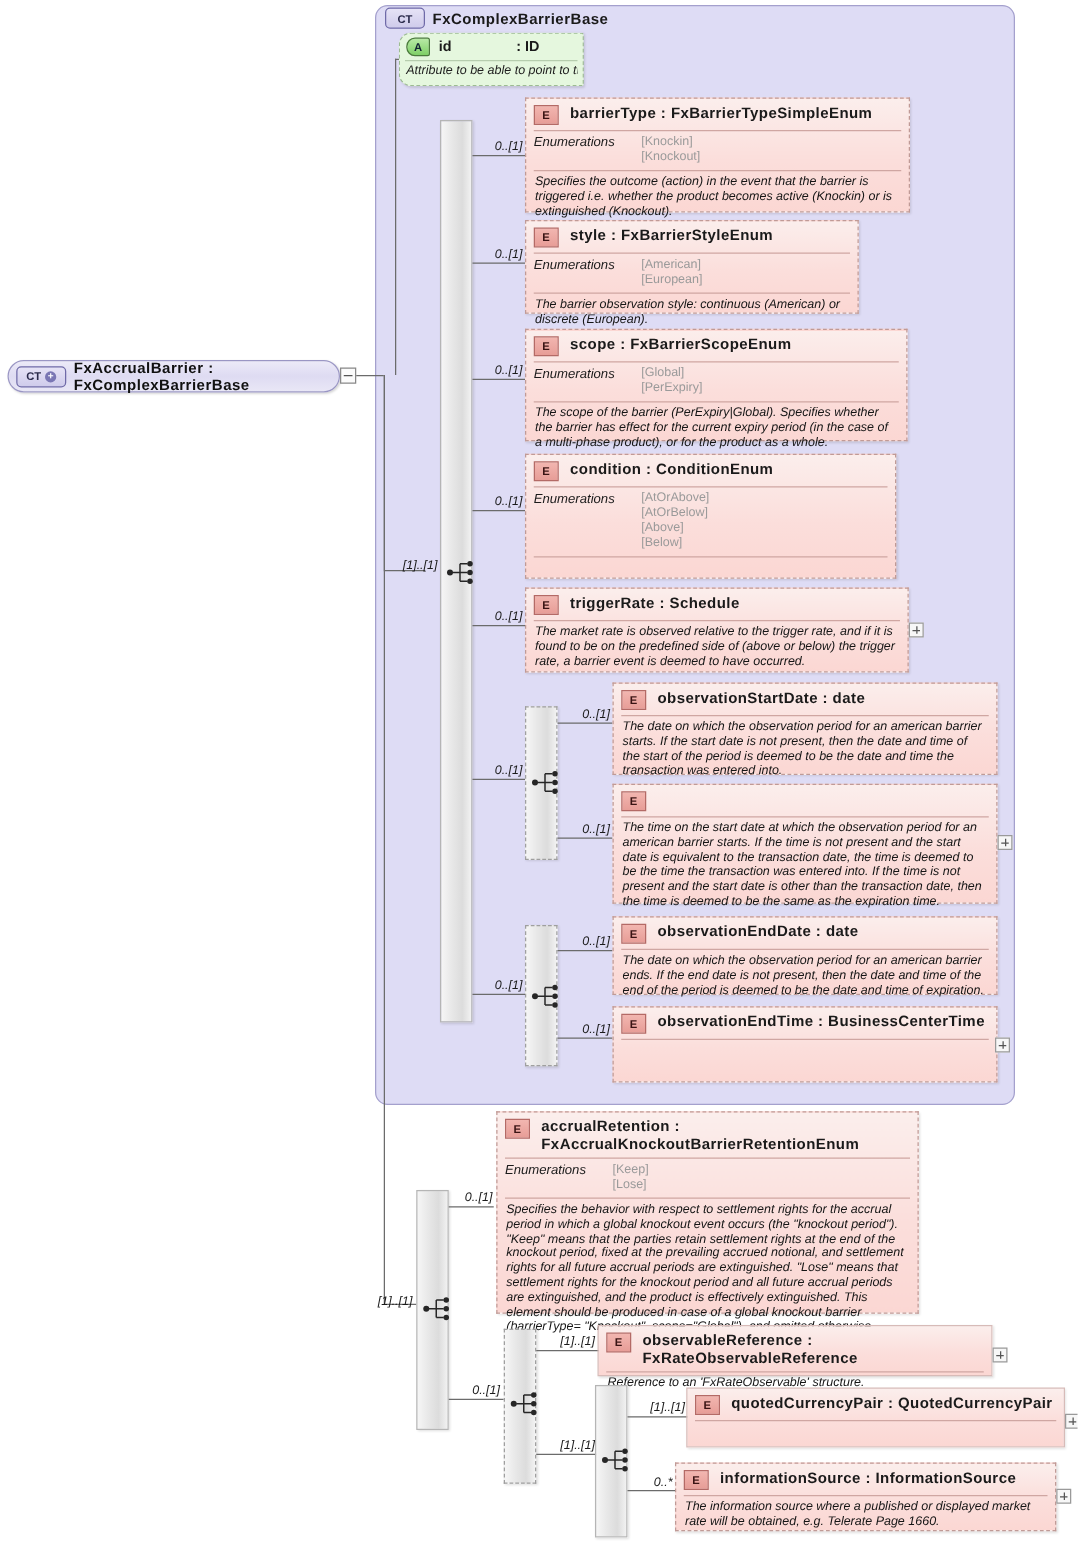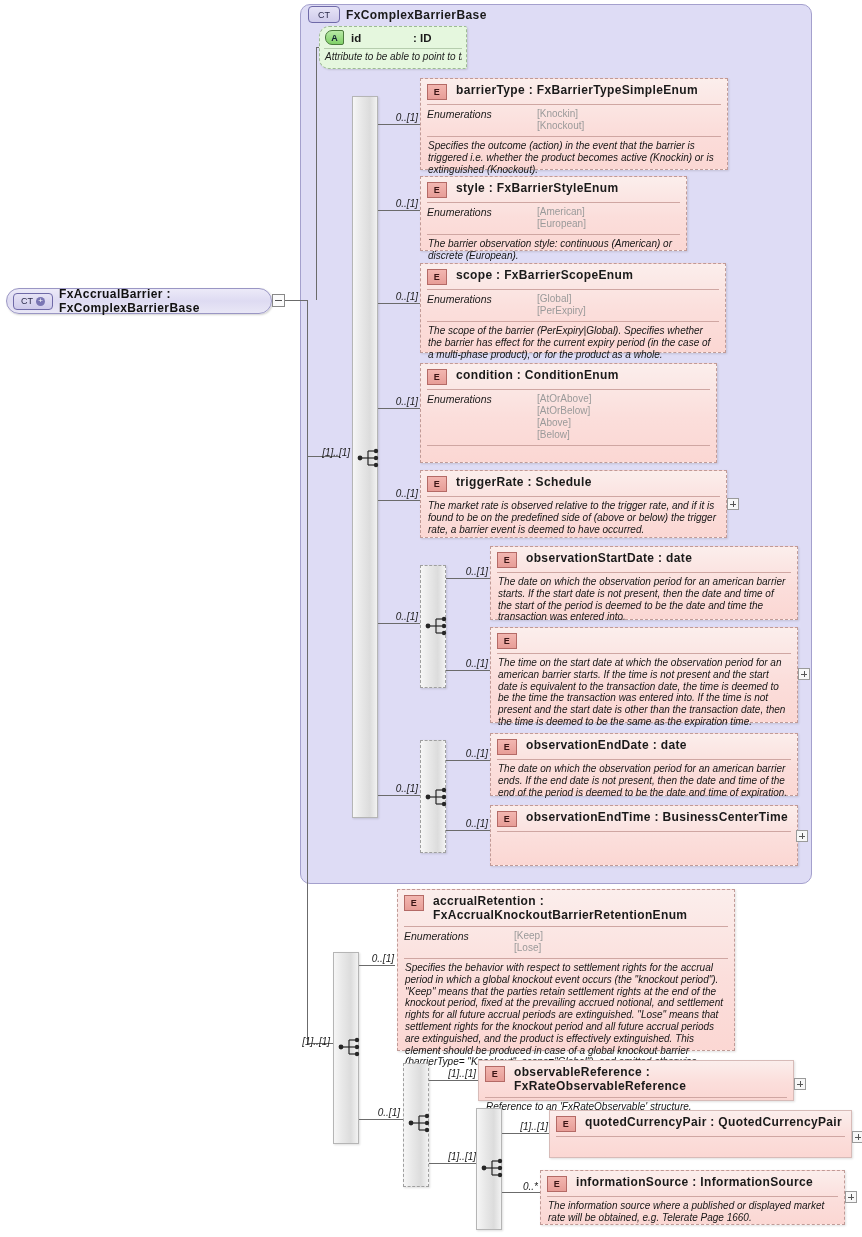--- a/index.html
+++ b/index.html
@@ -39,21 +39,21 @@
     letter-spacing: 0.4px;
     color: #111;
     box-shadow: 1px 1px 2px rgba(0,0,0,0.18);
   }
   .ct-badge {
     display: inline-flex; align-items: center; justify-content: center;
     width: 30px; height: 15px;
     border: 1px solid #6f6aa8;
     border-radius: 4px;
     background: linear-gradient(to bottom, #e6e3f6, #cfcbeb);
-    font-size: 9px; font-weight: normal;
+    font-size: 9px; font-weight: bold;
     letter-spacing: 0px;
     color: #2a2a4a;
     margin-right: 6px;
     flex: 0 0 auto;
   }
   .ct-badge.with-plus { width: 38px; }
   .ct-badge .plusmark {
     display: inline-block;
     width: 9px; height: 9px;
     margin-left: 3px;
@@ -156,21 +156,21 @@
   }
   .el-title { flex: 1 1 auto; }
   .el-title.wrap { text-align: left; padding-right: 8px; }
   .el-sep { border-top: 1px solid #cfa6a2; margin: 0 6px; }
   .enum-row {
     display: flex;
     padding: 3px 6px 4px 6px;
     font-size: 10.5px;
   }
   .enum-label { font-style: italic; width: 86px; flex: 0 0 auto; }
-  .enum-values { color: #9a9a9a; font-size: 10px; line-height: 12px; margin-left: 24px; }
+  .enum-values { color: #9a9a9a; font-size: 10px; line-height: 12px; }
   .el-doc {
     padding: 3px 7px 5px 7px;
     font-style: italic;
     font-size: 10px;
     line-height: 11.8px;
     color: #151515;
   }
 
   
   .card {

